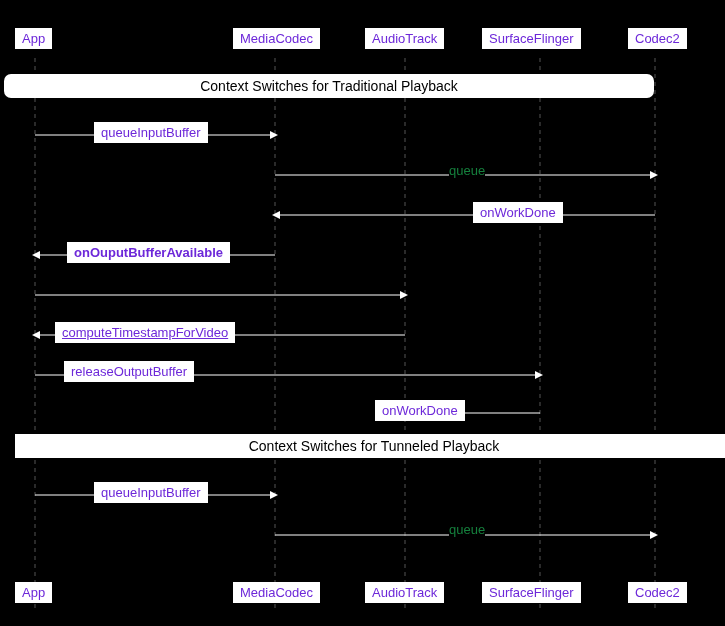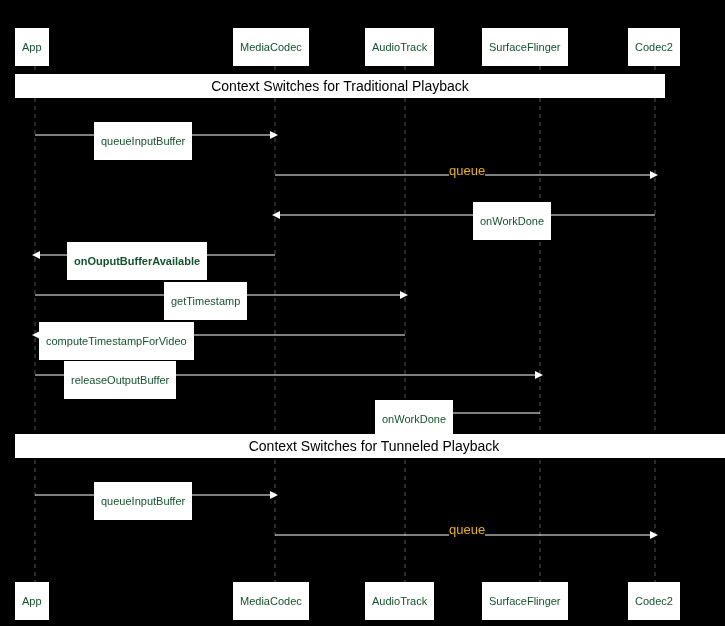--- a/index.html
+++ b/index.html
@@ -16,31 +16,31 @@
 
     .diagram {
       position: relative;
       width: 725px;
       height: 626px;
     }
 
     .label-box {
       position: absolute;
       background: #fff;
-      color: #14532d;
+      color: #6d28d9;
       border: 1px solid #fff;
-      padding: 12px 6px;
-      font-size: 11px;
+      padding: 2px 6px;
+      font-size: 13px;
       white-space: nowrap;
     }
 
     .label-plain {
       position: absolute;
       background: #000;
-      color: #eab308;
+      color: #15803d;
       font-size: 13px;
       white-space: nowrap;
     }
 
     .section-bar {
       position: absolute;
       background: #fff;
       color: #000;
       text-align: center;
       font-size: 14px;
@@ -110,28 +110,27 @@
     <line x1="275" y1="535" x2="650" y2="535" stroke="#fff" stroke-width="1"></line>
     <polygon points="650,531 658,535 650,539" fill="#fff"></polygon>
   </svg>
 
   <div class="label-box" style="left:15px; top:28px;">App</div>
   <div class="label-box" style="left:233px; top:28px;">MediaCodec</div>
   <div class="label-box" style="left:365px; top:28px;">AudioTrack</div>
   <div class="label-box" style="left:482px; top:28px;">SurfaceFlinger</div>
   <div class="label-box" style="left:628px; top:28px;">Codec2</div>
 
-  <div class="section-bar" style="left:15px; top:74px; width:650px;">Context Switches for Traditional Playback</div>
+  <div class="section-bar" style="left:4px; top:74px; width:650px;border-radius:7px;">Context Switches for Traditional Playback</div>
 
   <div class="label-box" style="left:94px; top:122px;">queueInputBuffer</div>
   <div class="label-plain" style="left:449px; top:163px;">queue</div>
   <div class="label-box" style="left:425px; top:202px;margin-left:48px;">onWorkDone</div>
   <div class="label-box" style="left:67px; top:242px;font-weight:bold;">onOuputBufferAvailable</div>
-  <div class="label-box" style="left:164px; top:282px;">getTimestamp</div>
-  <div class="label-box" style="left:39px; top:322px;">computeTimestampForVideo</div>
+  <div class="label-box" style="left:55px; top:322px;text-decoration:underline;">computeTimestampForVideo</div>
   <div class="label-box" style="left:64px; top:361px;">releaseOutputBuffer</div>
   <div class="label-box" style="left:375px; top:400px;">onWorkDone</div>
 
   <div class="section-bar" style="left:15px; top:434px; width:718px;">Context Switches for Tunneled Playback</div>
 
   <div class="label-box" style="left:94px; top:482px;">queueInputBuffer</div>
   <div class="label-plain" style="left:449px; top:522px;">queue</div>
 
   <div class="label-box" style="left:15px; top:582px;">App</div>
   <div class="label-box" style="left:233px; top:582px;">MediaCodec</div>

